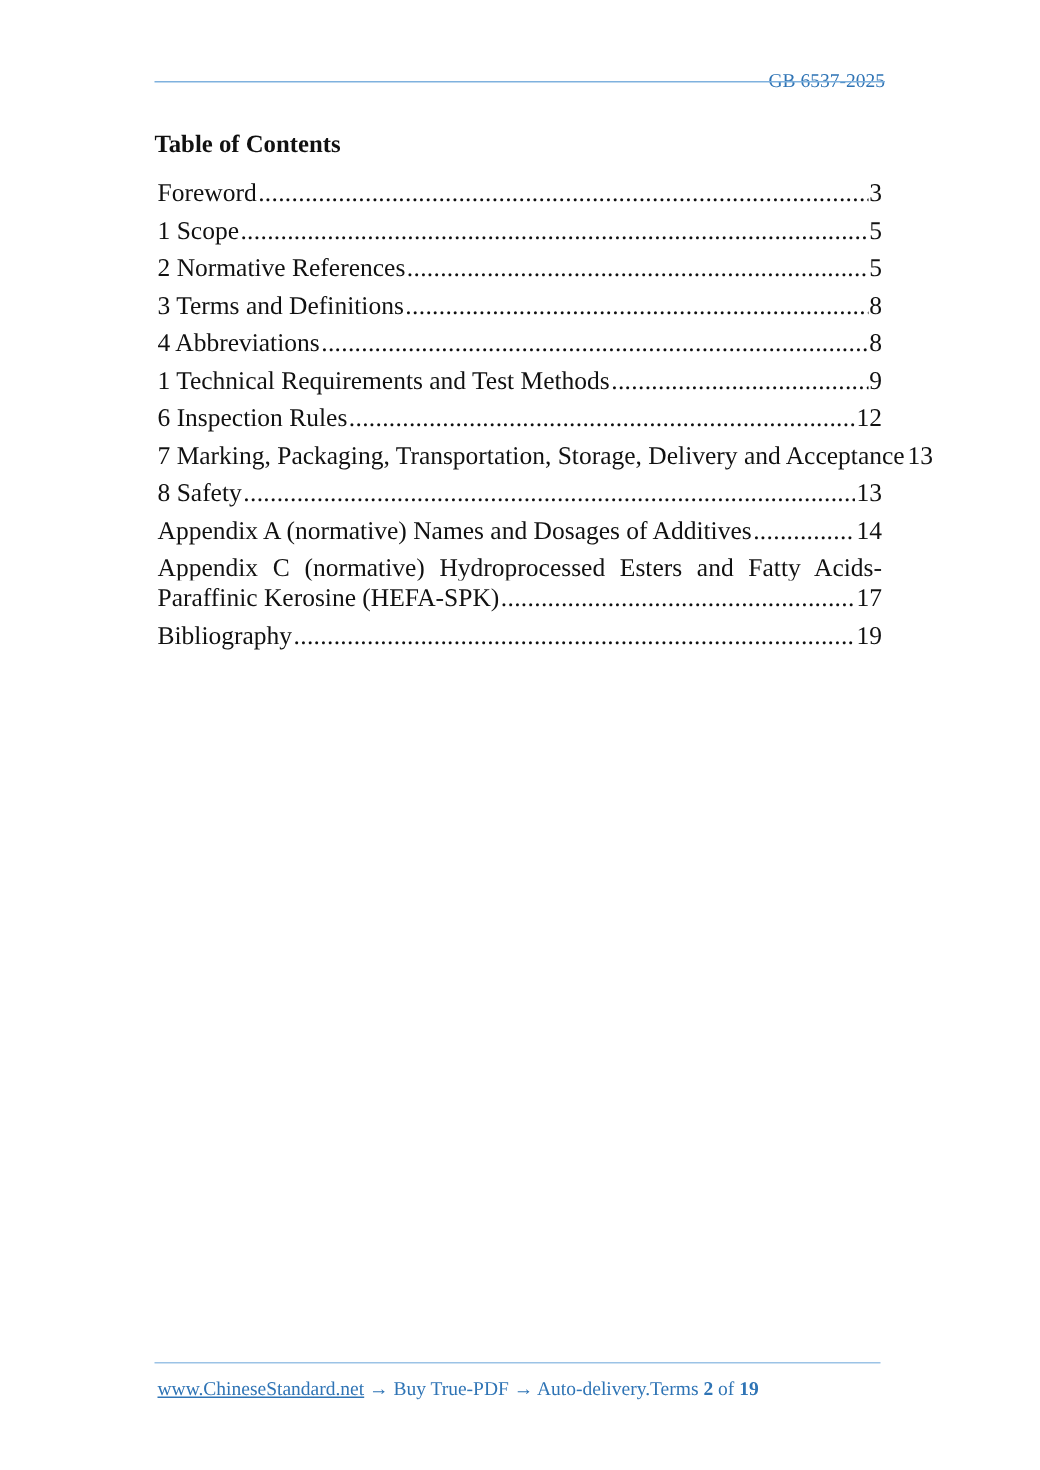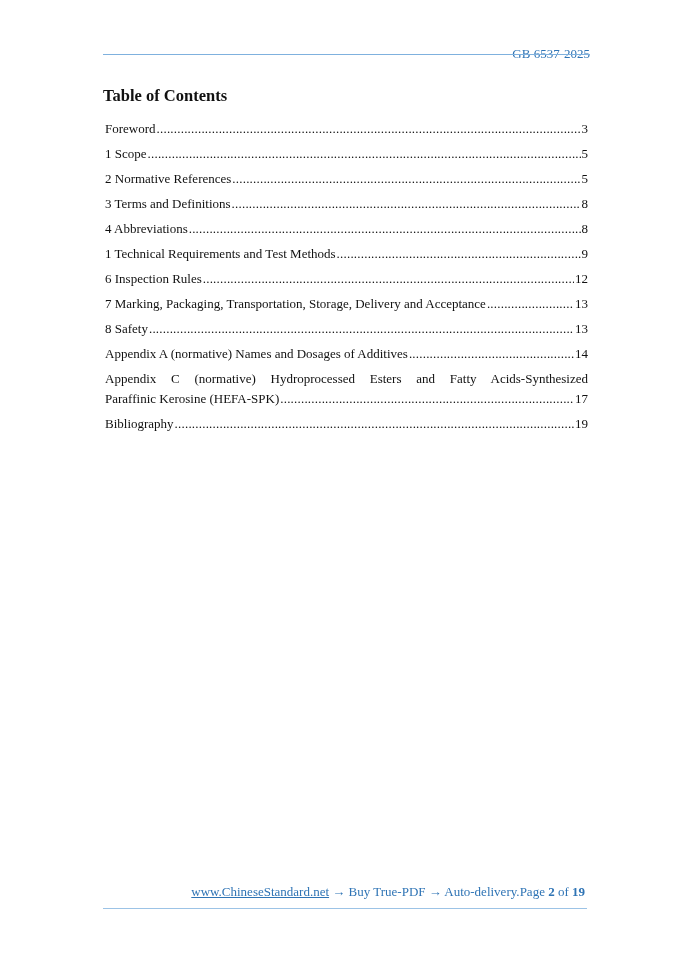--- a/index.html
+++ b/index.html
@@ -15,43 +15,43 @@
   .header-rule {
     position: absolute; left: 103px; top: 54px; width: 487px; height: 0;
     border-top: 1px solid #7fb1de;
   }
   .title {
     position: absolute; left: 103px; top: 86px; width: 487px;
     text-align: left; font-weight: bold; font-size: 16.5px;
   }
   .toc {
     position: absolute; left: 105px; top: 121px; width: 483px;
-    font-size: 13px; line-height: 16px;
+    font-size: 17px; line-height: 16px;
   }
   .entry { display: flex; align-items: flex-end; height: 16px; margin-bottom: 9px; white-space: nowrap; }
   .entry .label { flex: 0 0 auto; }
   .entry .dots {
     flex: 1 1 auto; overflow: hidden; margin: 0 1px;
     position: relative; height: 16px;
   }
   .entry .dots::before {
     content: "........................................................................................................................................................................................................................................";
     position: absolute; left: 0; bottom: 0; letter-spacing: 0.2px; white-space: nowrap;
   }
   .entry .page { flex: 0 0 auto; }
   .entry.two-line { display: block; height: auto; margin-bottom: 9px; white-space: normal; }
   .entry.two-line .line1 { text-align: justify; text-align-last: justify; height: 16px; overflow: hidden; }
   .entry.two-line .line2 { display: flex; align-items: flex-end; height: 16px; margin-top: 4px; white-space: nowrap; }
   .footer-rule {
     position: absolute; left: 103px; top: 908px; width: 484px; height: 0;
     border-top: 1px solid #9cc3e6;
   }
   .footer {
-    position: absolute; left: 105px; top: 884px; width: 480px;
-    font-size: 13px; color: #2f74b5; display: flex; justify-content: flex-end;
+    position: absolute; left: 105px; top: 918px; width: 480px;
+    font-size: 13px; color: #2f74b5; display: flex; justify-content: flex-start;
   }
   .footer a { color: #2f74b5; text-decoration: underline; }
   .footer .page-info b { font-weight: bold; }
 </style>
 </head>
 <body>
 
 <div class="header">GB 6537-2025</div>
 <div class="header-rule"></div>
 
@@ -122,15 +122,15 @@
     <span class="page">19</span>
   </div>
 </div>
 
 <div class="footer-rule"></div>
 <div class="footer">
   <span>
     <a>www.ChineseStandard.net</a><span> → Buy True-PDF → Auto-delivery.</span>
   </span>
   <span class="page-info">
-    <span>Page </span><b>2</b><span> of </span><b>19</b>
+    <span>Terms </span><b>2</b><span> of </span><b>19</b>
   </span>
 </div>
 
 </body></html>

